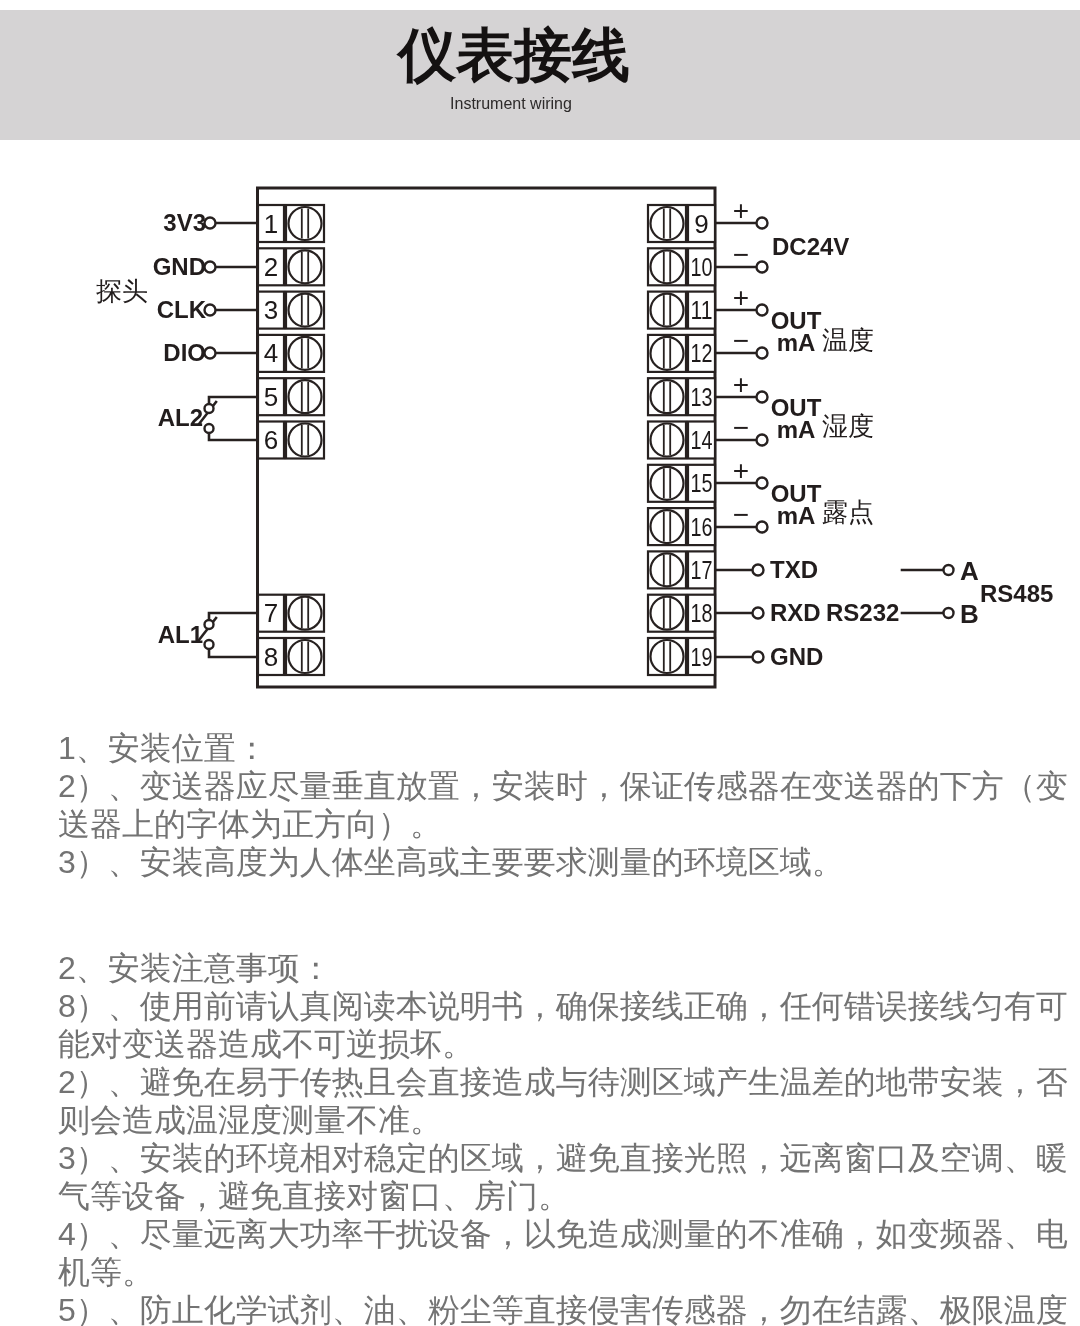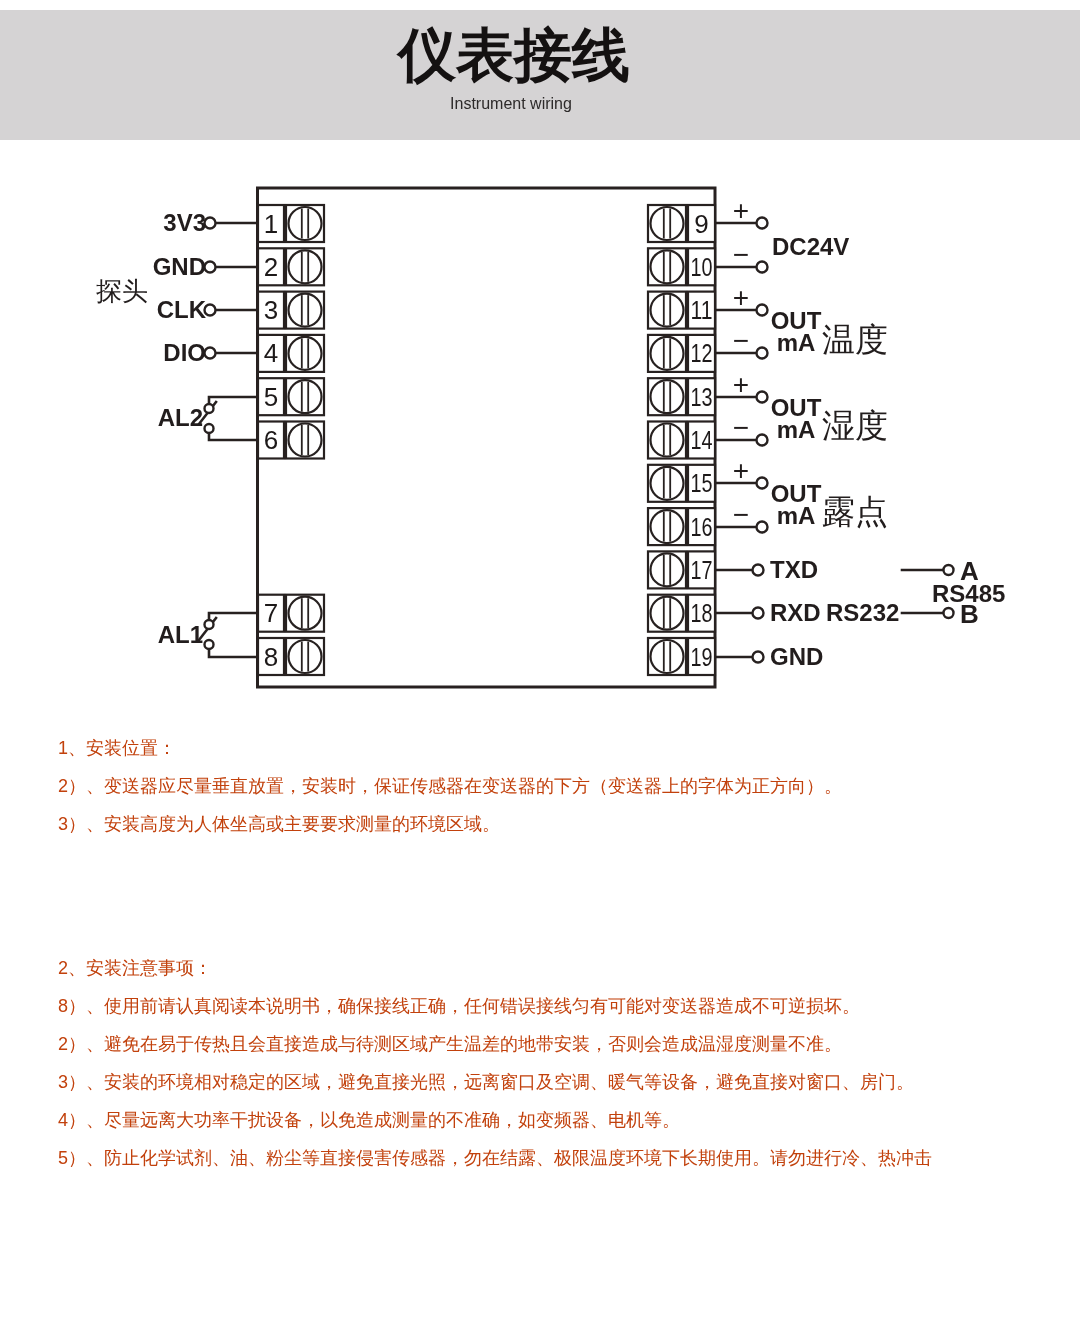--- a/index.html
+++ b/index.html
@@ -25,28 +25,28 @@
   .tbox{fill:#ffffff;stroke:#272120;stroke-width:2.2;}
   .slot{stroke:#272120;stroke-width:1.8;}
   .tnum{font-family:"Liberation Sans",sans-serif;font-size:26px;font-weight:500;fill:#1d1919;text-anchor:middle;}
   .dlabel{
     position:absolute;font-family:"Liberation Sans",sans-serif;font-weight:600;
     font-size:24px;line-height:26px;color:#221d1d;white-space:nowrap;
   }
   .pin{left:124px;width:82px;text-align:right;}
   .alarm{left:120px;width:83px;text-align:right;}
   .cjk{font-weight:500;font-size:26px;}
-  .outname{font-weight:500;font-size:33px;line-height:28px;}
+  .outname{font-weight:500;font-size:26px;line-height:28px;}
   .sign{left:727px;width:28px;text-align:center;font-weight:400;font-size:28px;}
   .outma{left:770px;width:52px;text-align:center;}
   .ab{font-size:26px;}
   
   .sec{
     position:absolute;left:58px;width:1012px;
-    font-size:18px;line-height:38px;font-weight:500;color:#c2410c;
+    font-size:32px;line-height:38px;font-weight:500;color:#737373;
   }
   .sec p{margin:0;}
 </style>
 </head>
 <body>
 
 <div class="page">
 
   <div class="header-band"></div>
   <div class="title">仪表接线</div>
@@ -291,21 +291,21 @@
   <span class="dlabel outma" style="top:503px">mA</span>
   <span class="dlabel outname" style="left:822px;top:498px">露点</span>
 
   <span class="dlabel" style="left:770px;top:557px">TXD</span>
   <span class="dlabel" style="left:770px;top:600px">RXD</span>
   <span class="dlabel" style="left:826px;top:600px">RS232</span>
   <span class="dlabel" style="left:770px;top:644px">GND</span>
 
   <span class="dlabel ab" style="left:960px;top:558px">A</span>
   <span class="dlabel ab" style="left:960px;top:601px">B</span>
-  <span class="dlabel" style="left:932px;top:581px">RS485</span>
+  <span class="dlabel" style="left:980px;top:581px">RS485</span>
 
   <div class="sec" style="top:729px">
     <p>1、安装位置：</p>
     <p>2）、变送器应尽量垂直放置，安装时，保证传感器在变送器的下方（变送器上的字体为正方向）。</p>
     <p>3）、安装高度为人体坐高或主要要求测量的环境区域。</p>
   </div>
 
   <div class="sec" style="top:949px">
     <p>2、安装注意事项：</p>
     <p>8）、使用前请认真阅读本说明书，确保接线正确，任何错误接线匀有可能对变送器造成不可逆损坏。</p>

